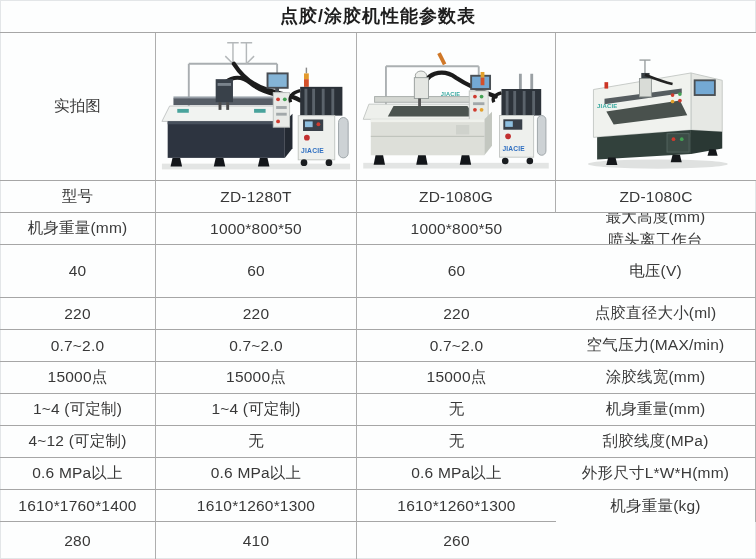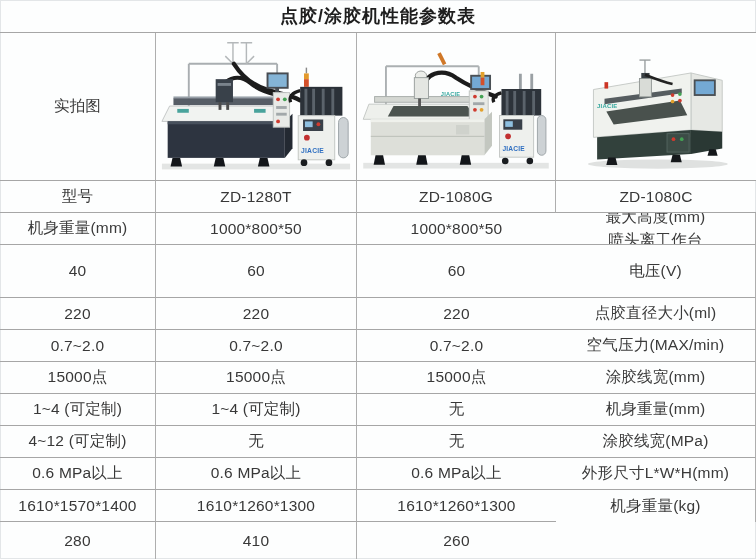--- a/index.html
+++ b/index.html
@@ -233,27 +233,27 @@
     <div class="cell">涂胶线宽(mm)</div>
     <div class="cell val">1~4 (可定制)</div>
     <div class="cell val">1~4 (可定制)</div>
     <div class="cell val last">无</div>
 
     <div class="cell">机身重量(mm)</div>
     <div class="cell val">4~12 (可定制)</div>
     <div class="cell val">无</div>
     <div class="cell val last">无</div>
 
-    <div class="cell">涂胶线宽(MPa)</div>
+    <div class="cell">刮胶线度(MPa)</div>
     <div class="cell val">0.6 MPa以上</div>
     <div class="cell val">0.6 MPa以上</div>
     <div class="cell val last">0.6 MPa以上</div>
 
     <div class="cell">外形尺寸L*W*H(mm)</div>
-    <div class="cell val">1610*1570*1400</div>
+    <div class="cell val">1610*1760*1400</div>
     <div class="cell val">1610*1260*1300</div>
     <div class="cell val last">1610*1260*1300</div>
 
     <div class="cell bottom">机身重量(kg)</div>
     <div class="cell val bottom">280</div>
     <div class="cell val bottom">410</div>
     <div class="cell val last bottom">260</div>
 
   </div>
 </div>

